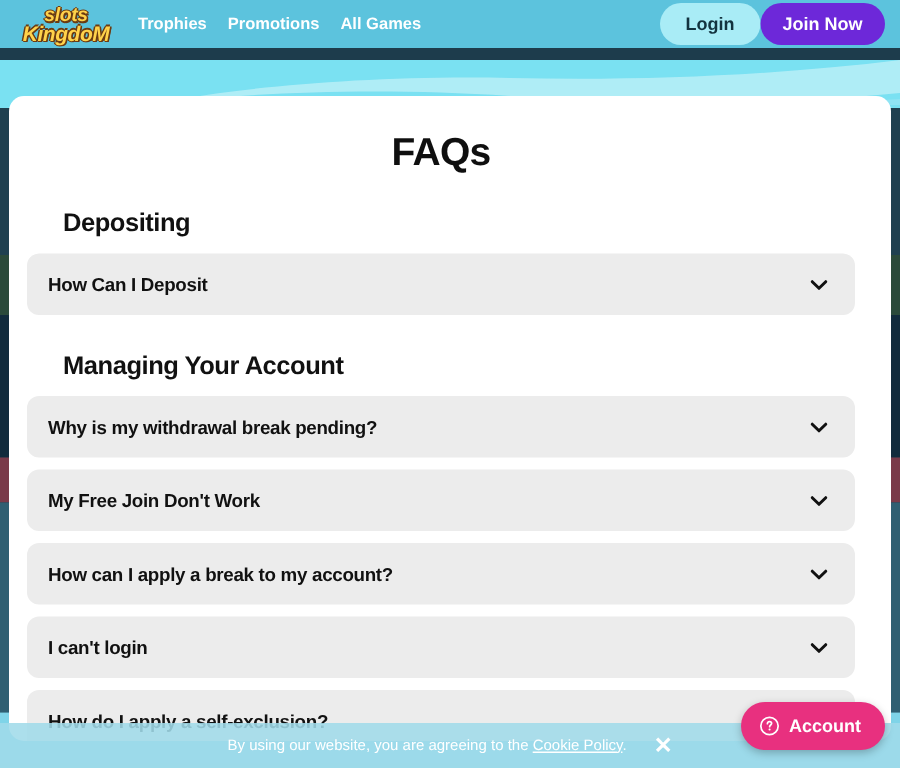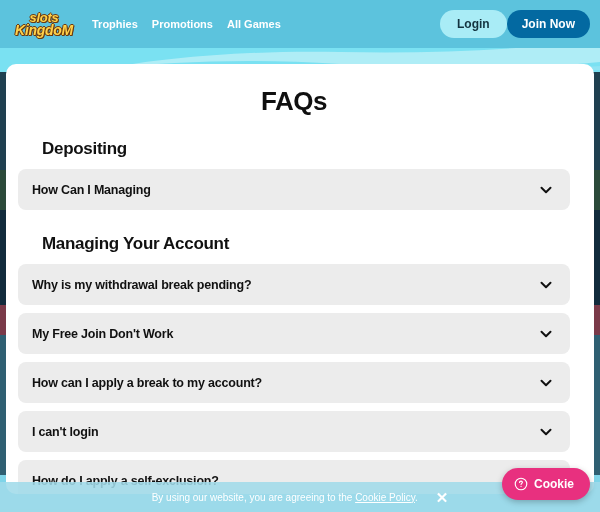--- a/index.html
+++ b/index.html
@@ -36,21 +36,21 @@
   .bg-band.b3 { top: 210px; height: 95px;  background: #122b3c; }
   .bg-band.b4 { top: 305px; height: 30px;  background: #7a3a49; }
   .bg-band.b5 { top: 335px; height: 140px; background: #2f5f72; }
   .bg-band.b6 { top: 475px; height: 40px;  background: #7fd4e8; }
 
   
   .topbar {
     position: absolute;
     top: 0; left: 0;
     width: 600px;
-    height: 48px;
+    height: 32px;
     background: #5cc3dd;
     display: flex;
     align-items: center;
     padding: 0 10px 0 8px;
     z-index: 30;
   }
 
   .logo {
     width: 72px;
     height: 34px;
@@ -101,21 +101,21 @@
     color: #13333f;
     border: none;
     border-radius: 16px;
     padding: 7px 17px;
     font-size: 12px;
     font-weight: bold;
     font-family: "Liberation Sans", sans-serif;
     cursor: pointer;
   }
   .btn-join {
-    background: #0369a1;
+    background: #6d28d9;
     color: #ffffff;
     border: none;
     border-radius: 16px;
     padding: 7px 15px;
     font-size: 12px;
     font-weight: bold;
     font-family: "Liberation Sans", sans-serif;
     cursor: pointer;
   }
 
@@ -289,21 +289,21 @@
     </svg>
   </div>
 
   <div class="card">
 
     <div class="page-title">FAQs</div>
 
     <div class="section-title">Depositing</div>
 
     <div class="faq-item">
-      <span class="faq-q">How Can I Managing</span>
+      <span class="faq-q">How Can I Deposit</span>
       <span class="chev">
         <svg width="16" height="16" viewBox="0 0 16 16" fill="none">
           <path d="M3.5 5.8 L8 10.2 L12.5 5.8" stroke="#111111" stroke-width="2" stroke-linecap="round" stroke-linejoin="round"></path>
         </svg>
       </span>
     </div>
 
     <div class="section-title second">Managing Your Account</div>
 
     <div class="faq-item">
@@ -361,16 +361,16 @@
   </div>
 
   <button class="support-btn">
     <span class="support-icon">
       <svg width="14" height="14" viewBox="0 0 16 16" fill="none">
         <circle cx="8" cy="8" r="6.6" stroke="#ffffff" stroke-width="1.3"></circle>
         <path d="M6.4 6.2 C6.4 5.2 7.1 4.7 8 4.7 C8.9 4.7 9.6 5.2 9.6 6.1 C9.6 7.2 8.1 7.3 8.1 8.5" stroke="#ffffff" stroke-width="1.3" stroke-linecap="round" fill="none"></path>
         <circle cx="8.05" cy="10.7" r="0.8" fill="#ffffff"></circle>
       </svg>
     </span>
-    <span>Cookie</span>
+    <span>Account</span>
   </button>
 
 </div>
 
 </body></html>

